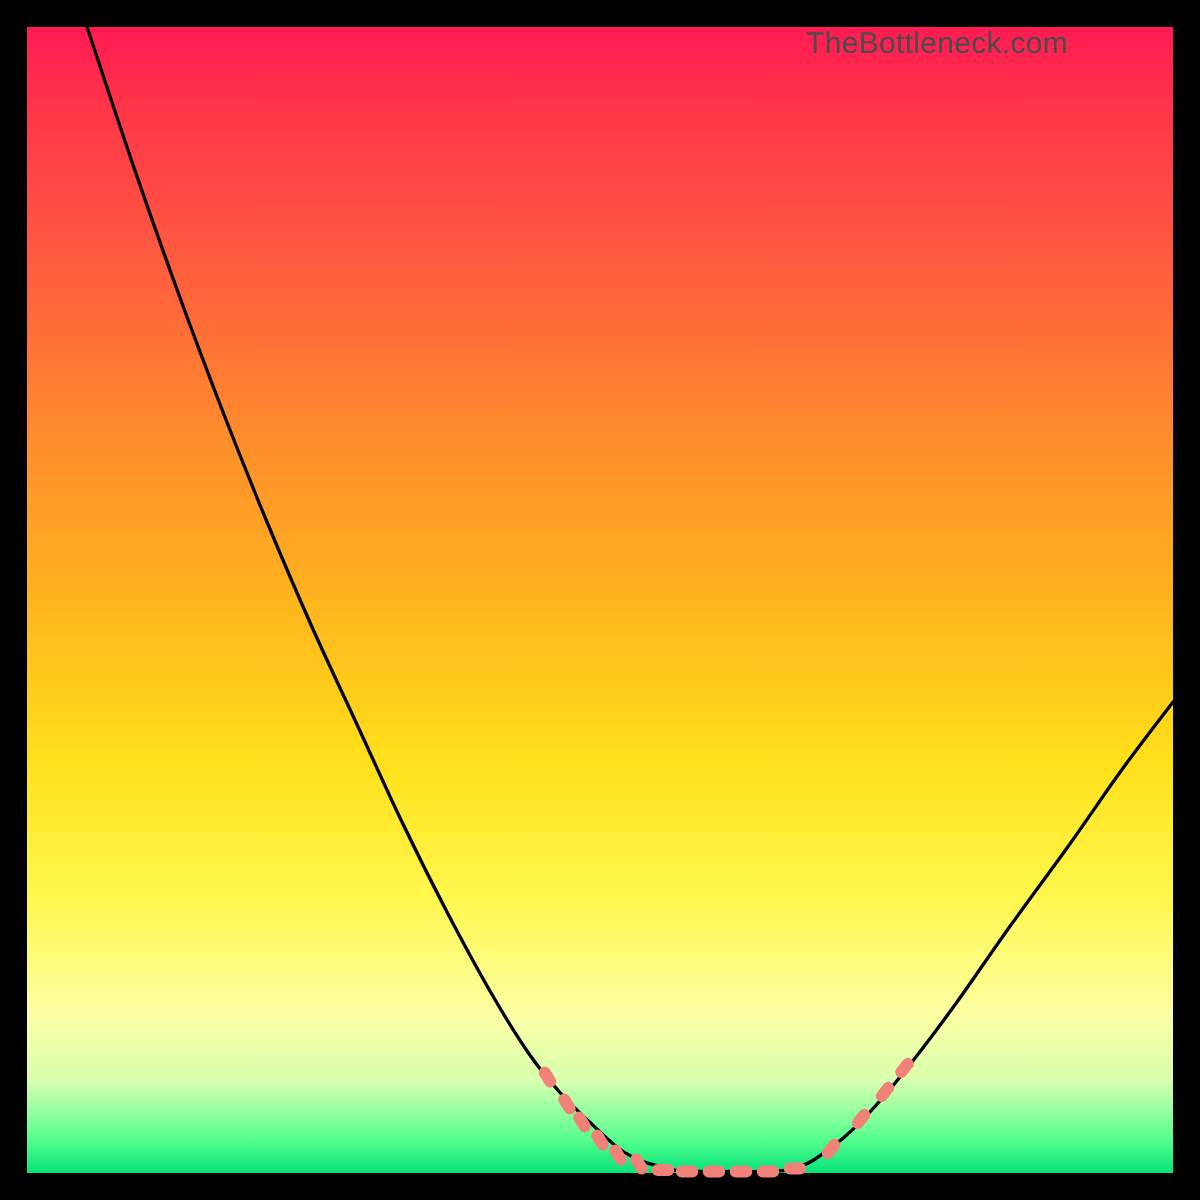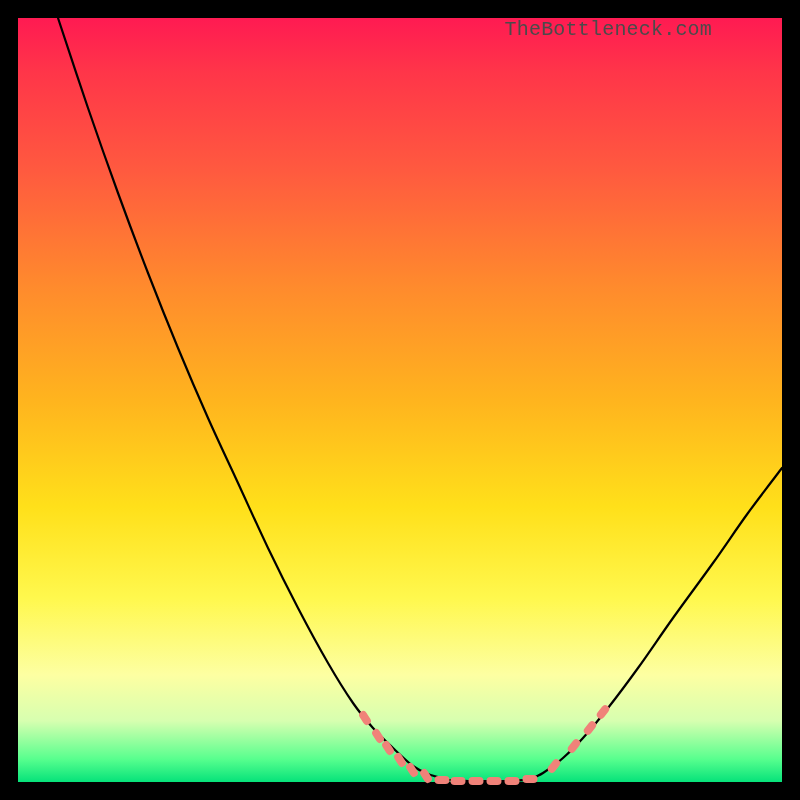--- a/index.html
+++ b/index.html
@@ -11,21 +11,20 @@
     overflow: hidden;
     font-family: Arial, Helvetica, sans-serif;
   }
   .frame {
     position: absolute;
     left: 18px;
     top: 18px;
     width: 700px;
     height: 764px;
     background: #000;
-    font-family: Liberation Mono, monospace;
   }
   .plot-bg {
     position: absolute;
     left: 0;
     top: 0;
     width: 764px;
     height: 764px;
     
     background: linear-gradient(
       to bottom,

